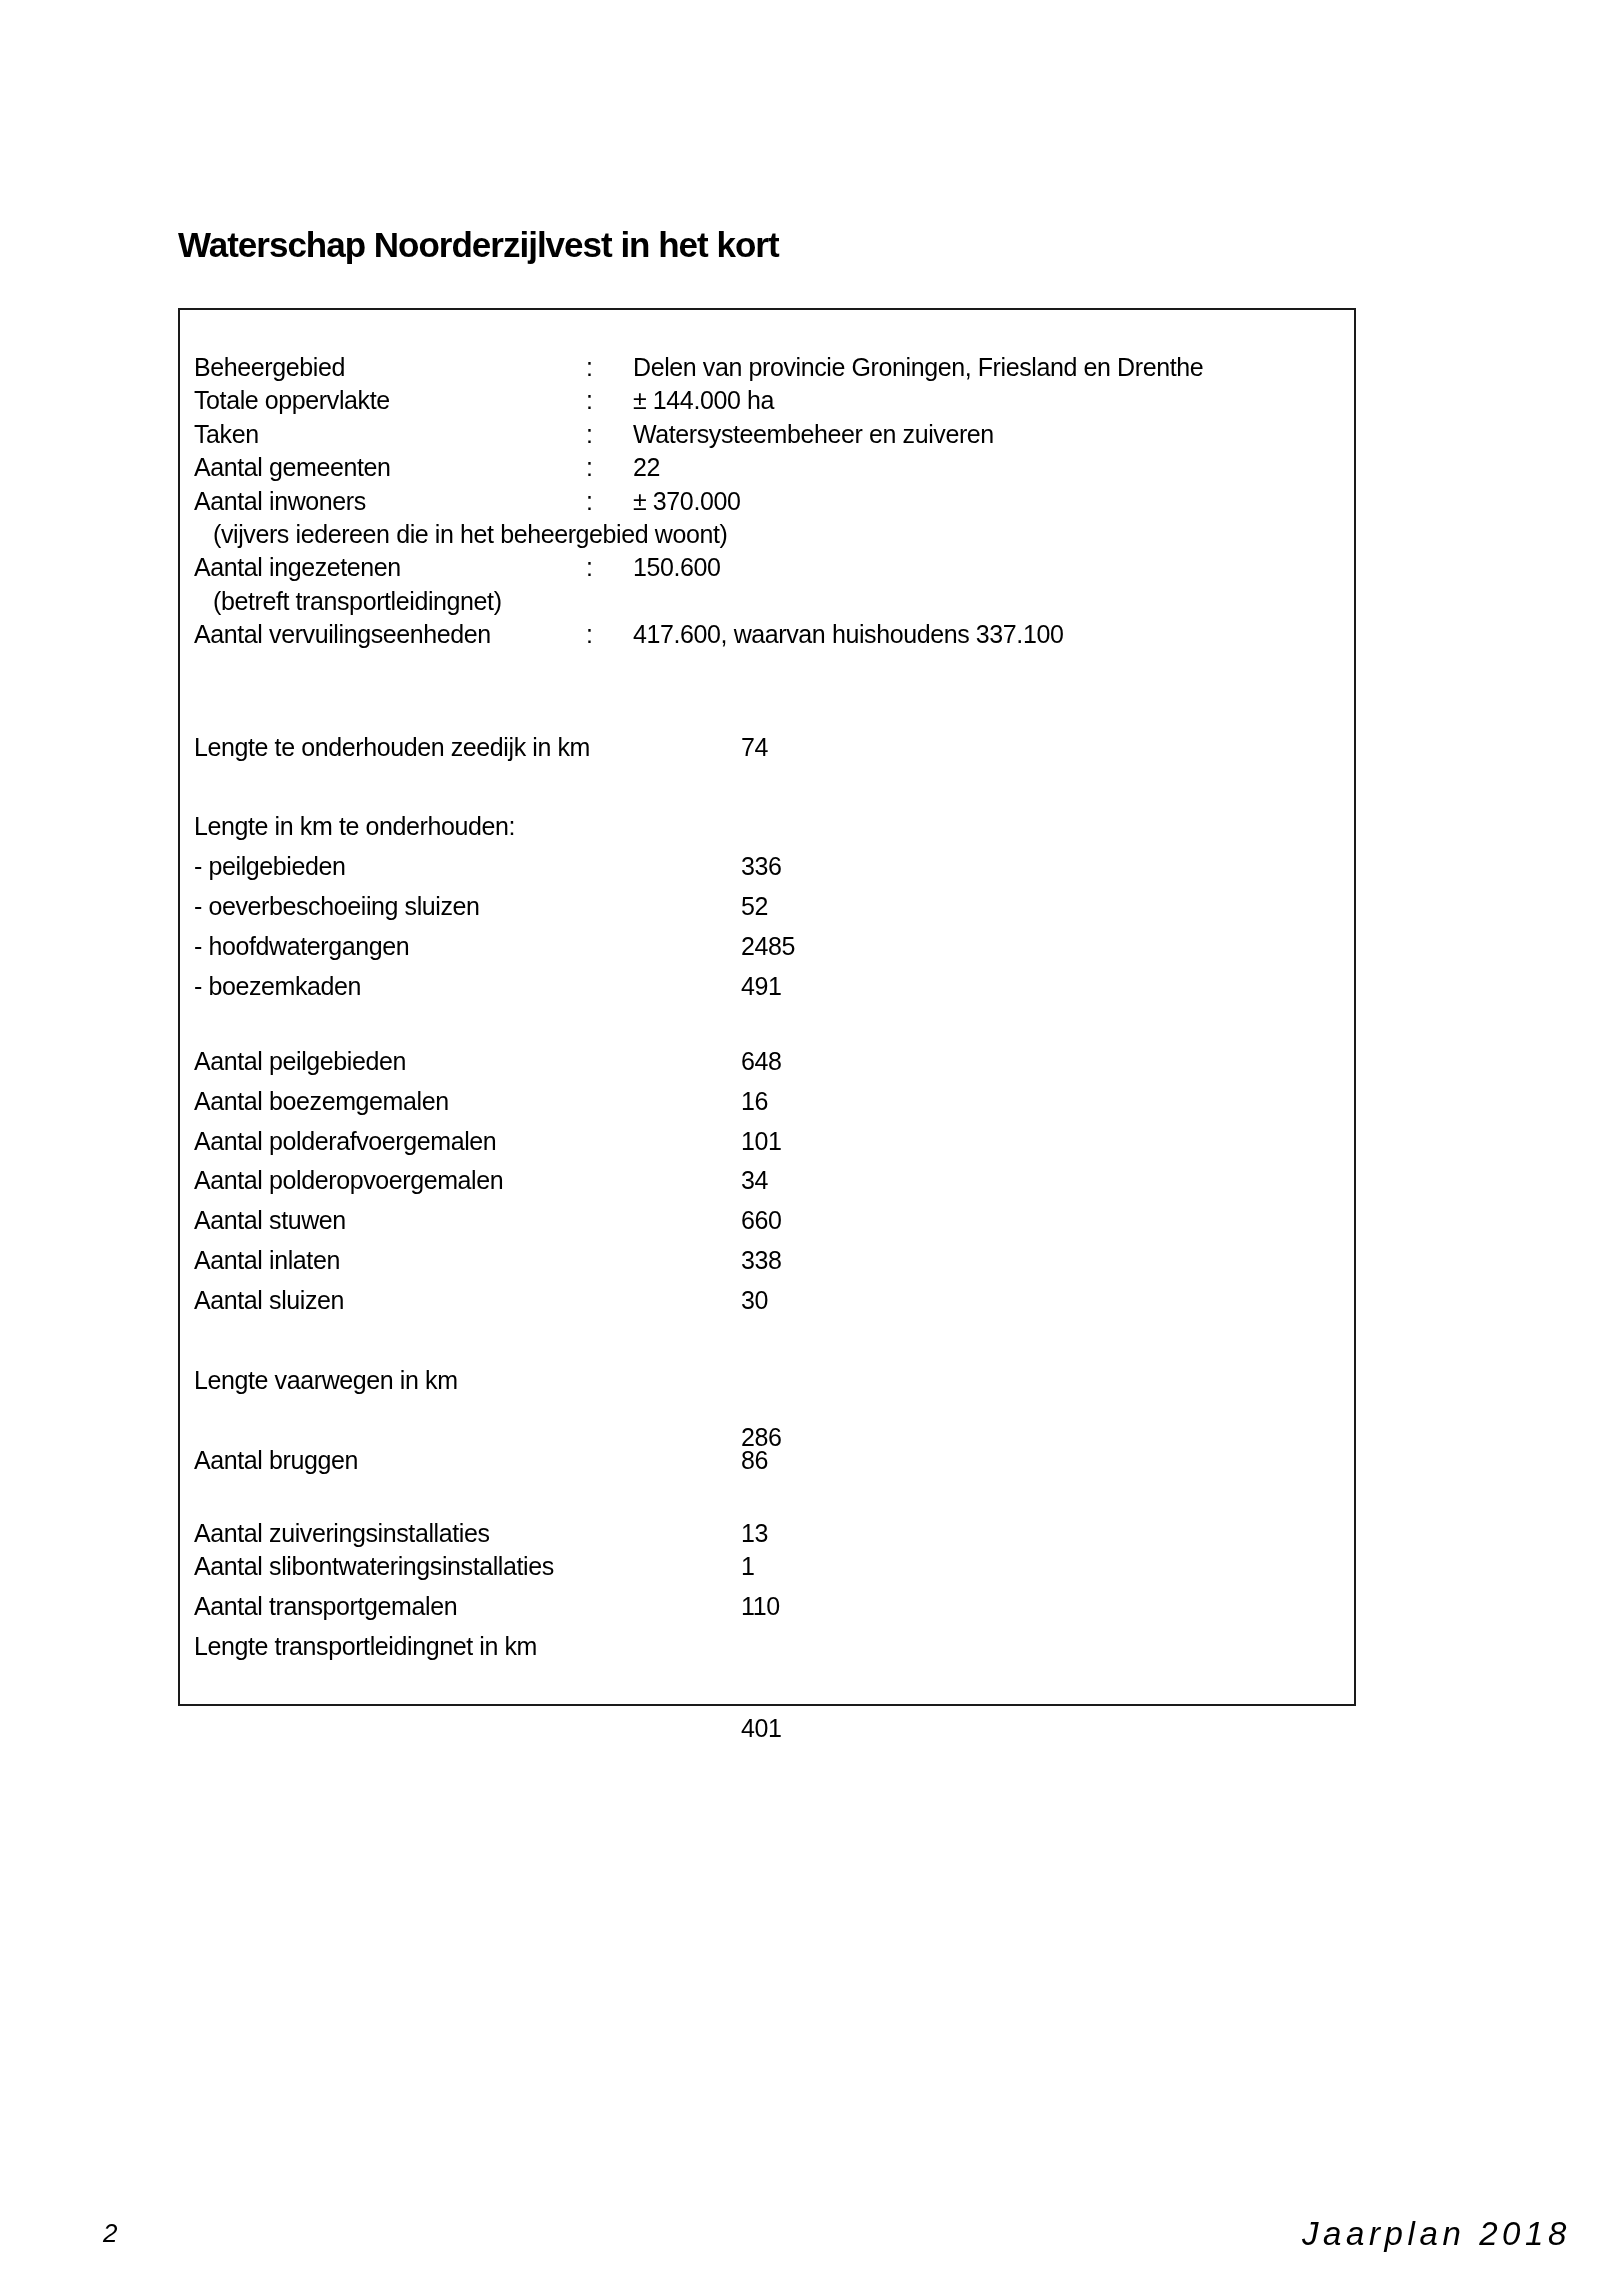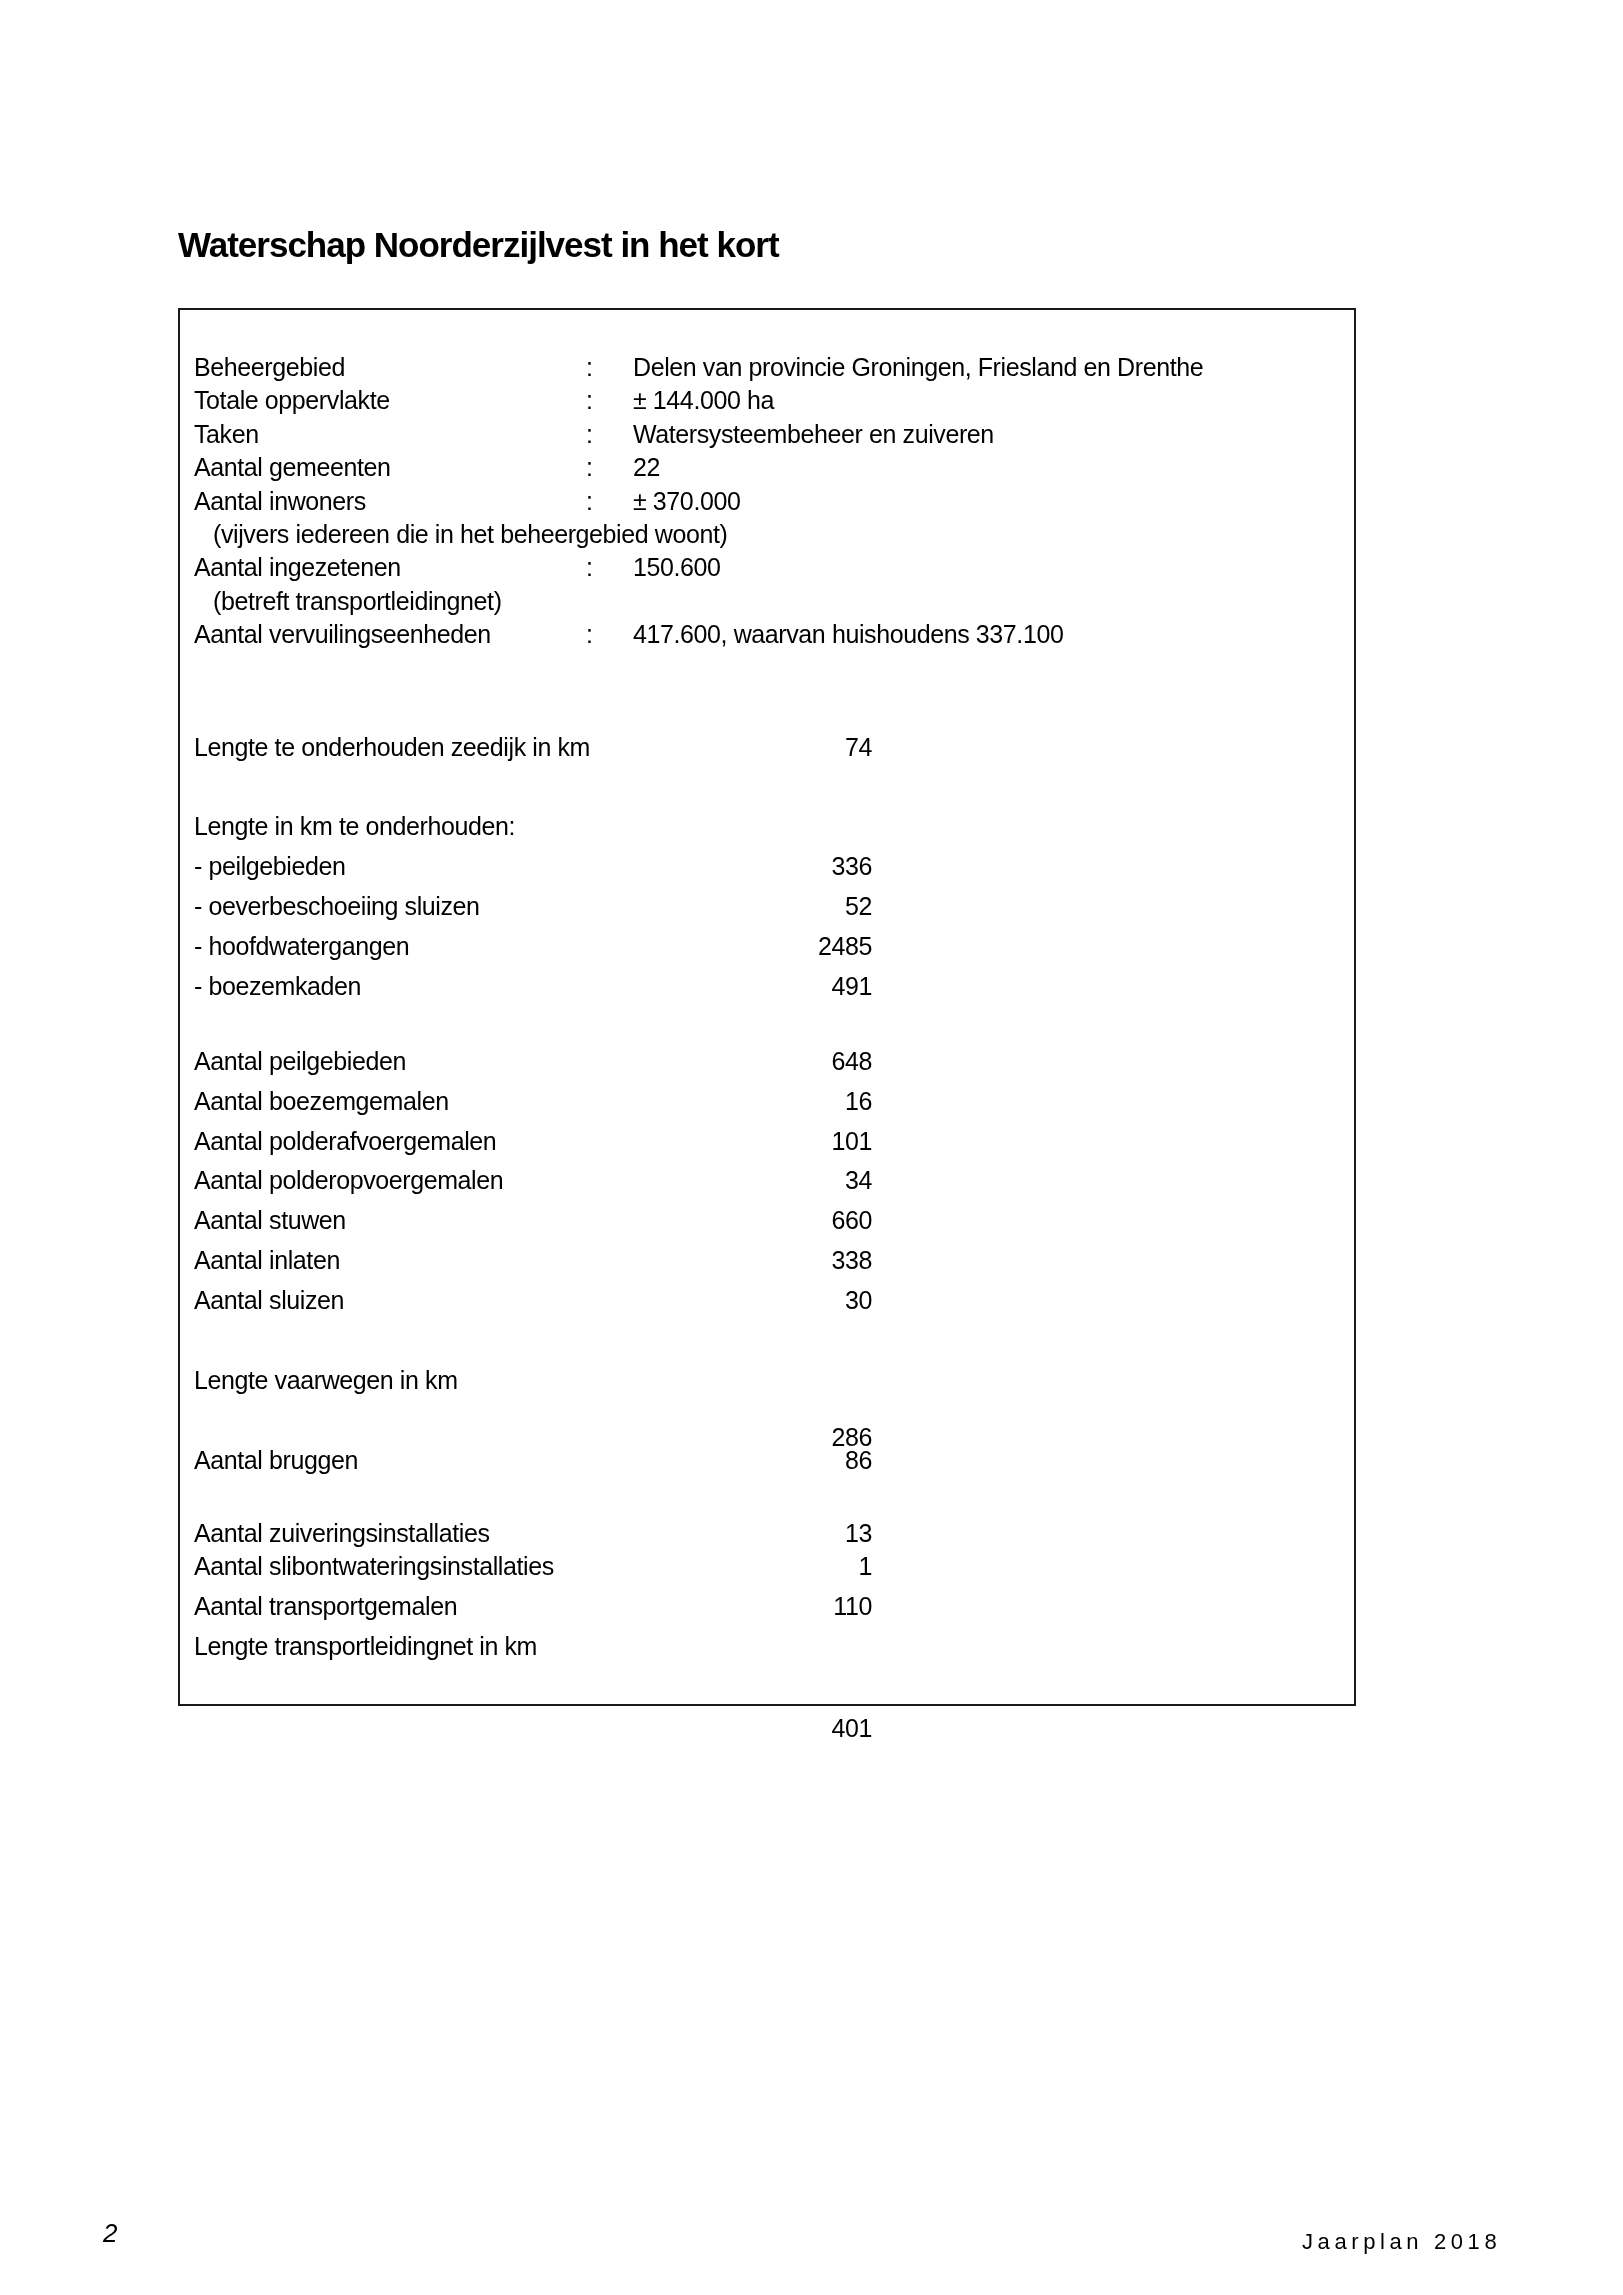--- a/index.html
+++ b/index.html
@@ -14,26 +14,26 @@
     }
     .box {
       position: absolute; left: 178px; top: 308px; width: 1178px; height: 1398px;
       border: 2px solid #1a1a1a; box-sizing: border-box;
     }
     .txt { font-size: 25px; line-height: 30px; letter-spacing: -0.4px; }
     .lbl { left: 194px; }
     .sub { left: 213px; }
     .colon { left: 586px; }
     .val { left: 633px; }
-    .num { left: 741px; width: 131px; text-align: right; }
+    .num { left: 741px; width: 131px; }
     .footer-page {
       left: 103px; top: 2217px; font-size: 26px; font-style: italic; line-height: 33px;
     }
     .footer-title {
-      left: 1302px; top: 2217px; font-size: 22px; letter-spacing: 4.6px; line-height: 33px; margin-top: 8px;
+      left: 1302px; top: 2217px; font-size: 33px; font-style: italic; letter-spacing: 4.6px; line-height: 33px;
     }
   </style>
 </head>
 <body>
 
 <h1 class="abs title" style="margin:0;">Waterschap Noorderzijlvest in het kort</h1>
 
 <div class="box"></div>
 
 <div>

